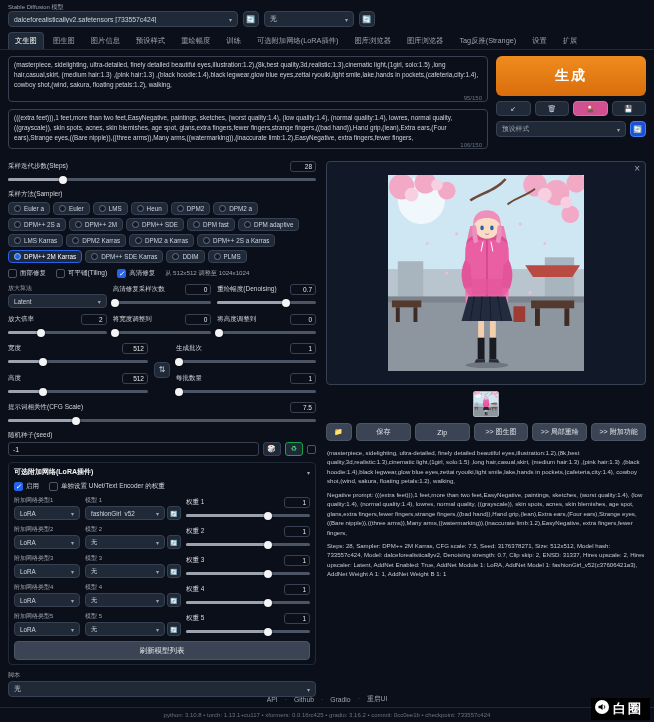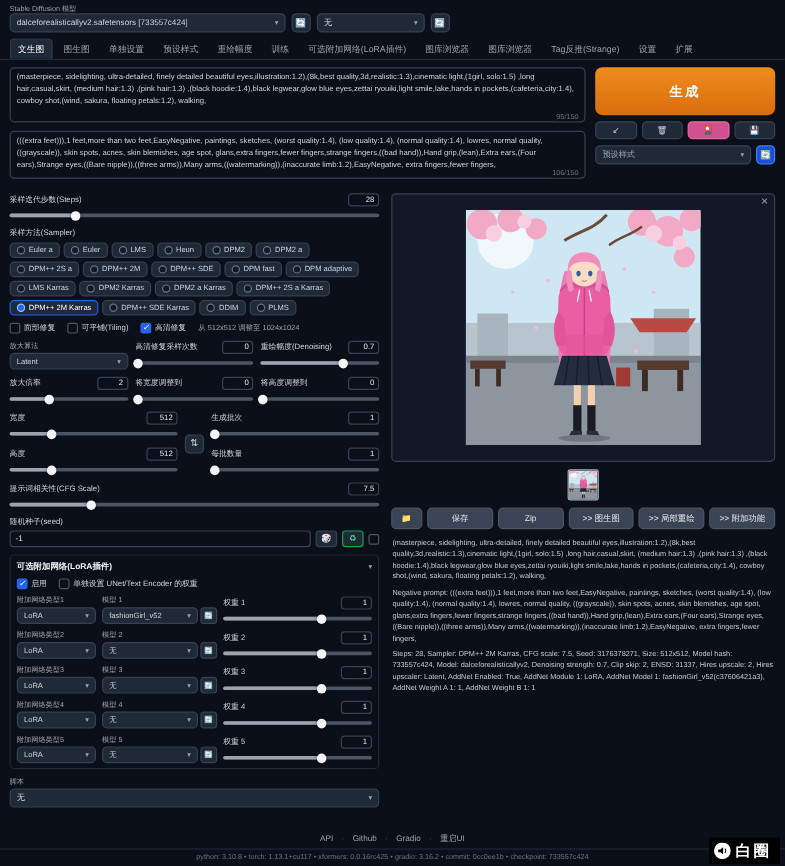--- a/index.html
+++ b/index.html
@@ -35,21 +35,21 @@
   .ta-wrap{position:relative;}
   textarea{width:100%; background:var(--bg); border:1px solid var(--bd); border-radius:4px;
     color:#cbd5e1; font-size:6.4px; line-height:1.55; padding:3px 5px; resize:none;
     font-family:"Liberation Sans", sans-serif;}
   .ta-pos{height:46px;} .ta-neg{height:40px;}
   .counter{position:absolute; bottom:3px; right:4px; font-size:6px; color:var(--dim);
     background:rgba(11,15,25,.85); padding:0 2px; border-radius:2px;}
   .gen-col{width:150px; display:flex; flex-direction:column; gap:5px;}
   .generate{height:40px; border:none; border-radius:6px; cursor:pointer;
     background:linear-gradient(180deg,#ef8c1e,#d96d0c); color:#fff; font-weight:bold;
-    font-size:11px; font-family:inherit; letter-spacing:2px;}
+    font-size:14px; font-family:inherit; letter-spacing:2px;}
   .mini-row{display:flex; gap:4px;}
   .mini{flex:1; height:15px; background:var(--panel); border:1px solid var(--bd);
     border-radius:4px; color:var(--tx); font-size:7px; display:flex; align-items:center;
     justify-content:center; cursor:pointer;}
   .mini.pink{background:#d1508f; border-color:#e06aa4; color:#fff;}
   .style-row{display:flex; gap:4px; align-items:center;}
   .style-row .dropdown{flex:1; color:var(--mut);}
   .bluebtn{background:#1d4ed8; border-color:#3b82f6; color:#fff;}
   
   .main{display:flex; gap:10px; padding:4px 8px 0;}
@@ -117,21 +117,21 @@
   .actions .folder{flex:none; width:26px; color:#fbbf24;}
   .geninfo{font-size:6.1px; line-height:1.55; color:#c3cad4; word-break:break-word; padding:2px 1px;}
   .geninfo p{margin-bottom:4px;}
   
   .footlinks{position:absolute; left:0; right:0; bottom:18px; display:flex; justify-content:center;
     align-items:center; font-size:6.8px; color:var(--mut);}
   .footlinks span{cursor:pointer;}
   .footlinks span + span::before{content:"·"; margin:0 7px; color:var(--bd2); cursor:default;}
   .verbar{position:absolute; left:0; right:0; bottom:0; height:15px; border-top:1px solid var(--panel);
     background:var(--bg); display:flex; align-items:center; justify-content:center; font-size:6px; color:var(--dim);}
-  .watermark{position:absolute; right:4px; bottom:2px; display:flex; align-items:center; gap:4px;
+  .watermark{position:absolute; right:4px; bottom:2px; display:flex; gap:4px;
     background:#000; padding:2px 7px 2px 4px; z-index:9;}
   .wm-text{color:#fff; font-size:13px; font-weight:bold; letter-spacing:2px;}
 </style>
 </head>
 <body>
 
 <svg width="0" height="0" style="position:absolute" aria-hidden="true">
 <defs>
 <symbol id="pic" viewBox="0 0 200 200">
   <rect width="200" height="200" fill="#cfe7f3"></rect>
@@ -223,21 +223,21 @@
       <span class="val">无</span>
       <span class="chev">▾</span>
     </div>
   </div>
   <button class="iconbtn">🔄</button>
 </div>
 
 <div class="tabs">
   <button class="tab active">文生图</button>
   <button class="tab">图生图</button>
-  <button class="tab">单独设置</button>
+  <button class="tab">图片信息</button>
   <button class="tab">预设样式</button>
   <button class="tab">重绘幅度</button>
   <button class="tab">训练</button>
   <button class="tab">可选附加网络(LoRA插件)</button>
   <button class="tab">图库浏览器</button>
   <button class="tab">图库浏览器</button>
   <button class="tab">Tag反推(Strange)</button>
   <button class="tab">设置</button>
   <button class="tab">扩展</button>
 </div>
@@ -677,20 +677,21 @@
               <span class="lbl">权重 5</span>
               <span class="numbox">1</span>
             </div>
           <div class="track">
               <div class="fill" style="width:66%"></div>
               <div class="knob" style="left:66%"></div>
             </div>
         </div>
       </div>
 
+      <button class="btn wide">刷新模型列表</button>
     </div>
 
     <div>
       <div class="lr-lbl">脚本</div>
       <div class="dropdown">
         <span class="val">无</span>
         <span class="chev">▾</span>
       </div>
     </div>
   </div>

